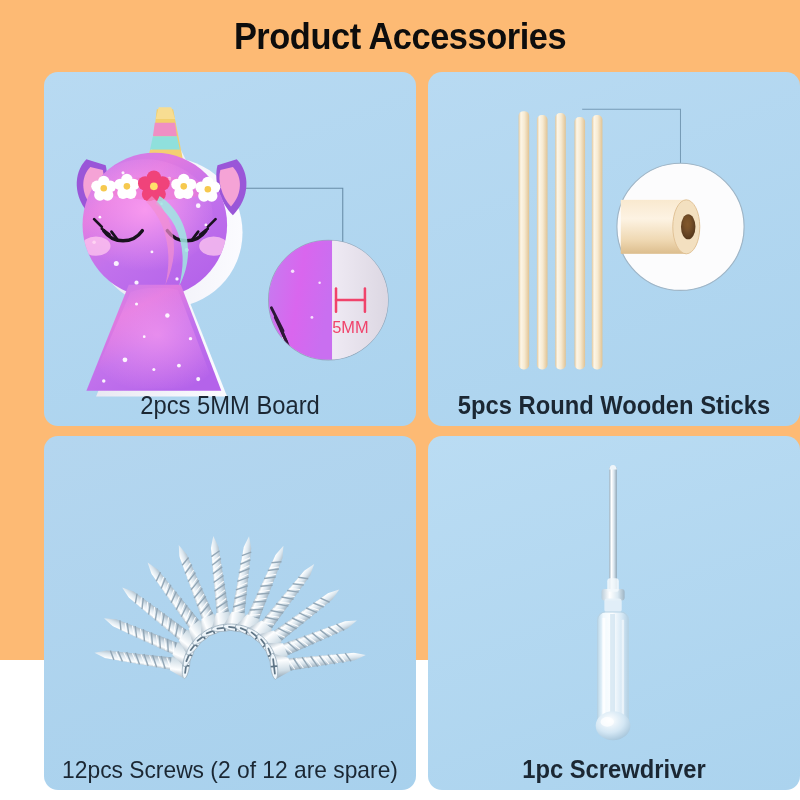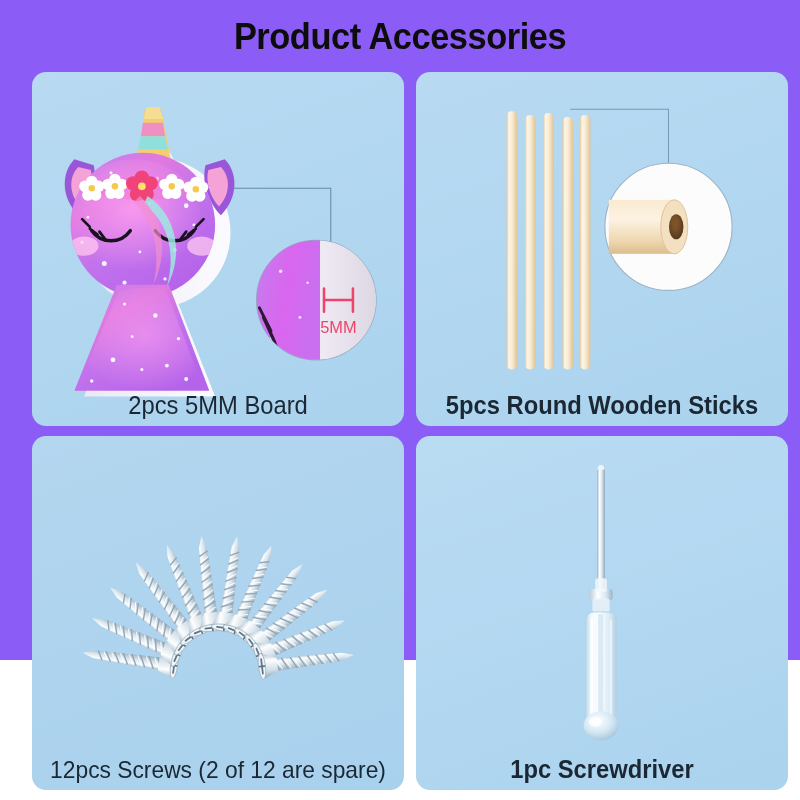--- a/index.html
+++ b/index.html
@@ -9,21 +9,21 @@
     height: 800px;
     background: #ffffff;
     font-family: "Liberation Sans", sans-serif;
     overflow: hidden;
   }
 
   #page {
     position: relative;
     width: 800px;
     height: 660px;
-    background: #8b5cf6;
+    background: #fdba74;
   }
 
   
   #title {
     position: absolute;
     top: 16px;
     left: 0;
     width: 800px;
     text-align: center;
     font-size: 37px;
@@ -31,21 +31,21 @@
     color: #0d0d0d;
     letter-spacing: -0.5px;
     font-family: "Liberation Sans", sans-serif;
     transform: scaleX(0.93);
   }
 
   
   #grid {
     position: absolute;
     top: 72px;
-    left: 4px;
+    left: 16px;
     width: 784px;
     height: 718px;
     display: grid;
     grid-template-columns: 1fr 1fr;
     grid-template-rows: 1fr 1fr;
     gap: 10px 12px;
     padding-left: 28px;
   }
 
   .panel {

